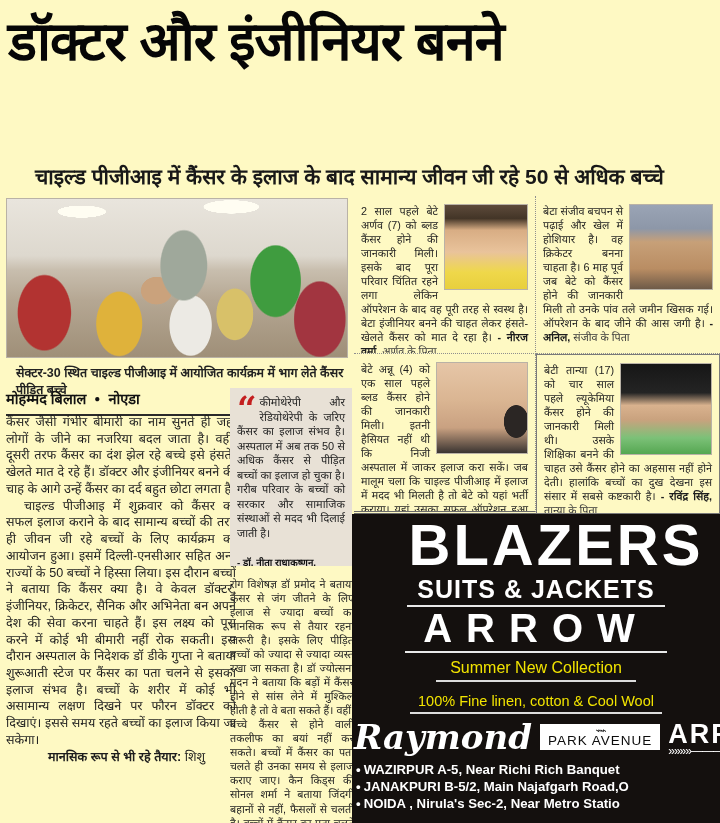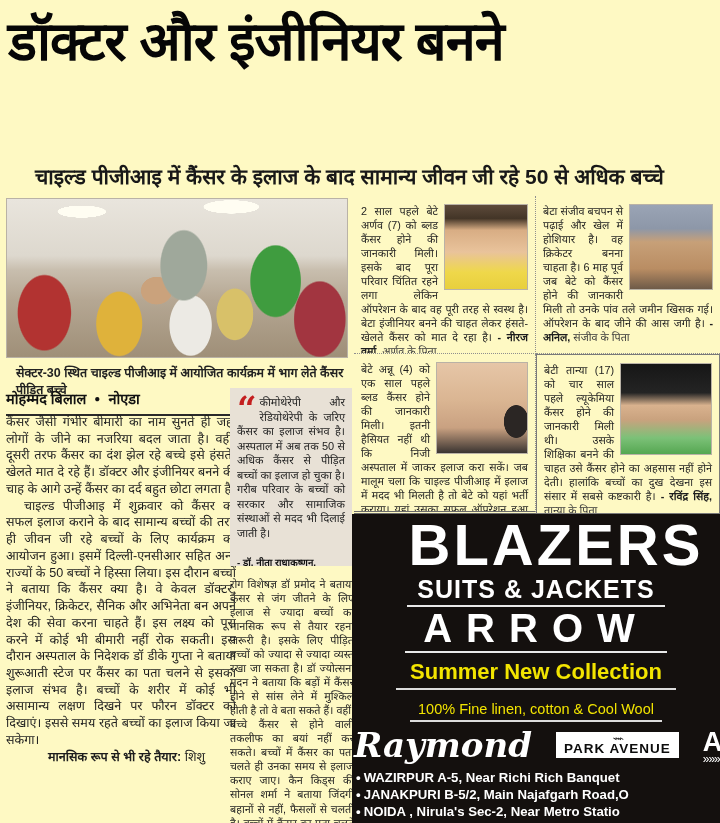--- a/index.html
+++ b/index.html
@@ -59,27 +59,27 @@
   .photo-arnav   { background:linear-gradient(180deg,#5d4a3a 0%,#433527 16%,#d8ad84 30%,#e9c39b 56%,#efd84a 80%,#e8cf3d 100%); }
   .photo-sanjiv  { background:linear-gradient(180deg,#9aa4b5 0%,#8d97a8 28%,#c7a078 44%,#b98d63 76%,#6e5a48 100%); }
   .photo-annu    { background:radial-gradient(30px 40px at 88% 65%, #2b2624 0 40%, rgba(0,0,0,0) 42%),linear-gradient(180deg,#e6c6a7 0%,#dab592 42%,#c9a181 72%,#3a3431 100%); }
   .photo-tanya   { background:linear-gradient(180deg,#161616 0%,#242424 32%,#d9b28e 46%,#c9a27e 62%,#7cc178 82%,#55a751 100%); }
 
   
   .ad { position:absolute; left:352px; top:514px; width:368px; height:309px; background:#14100e; color:#fff; overflow:hidden; text-align:center; padding-top:2px; }
   .ad-title { font-size:58px; font-weight:800; letter-spacing:3px; line-height:1.0;padding-left:40px; }
   .ad-line2 { display:inline-block; font-size:25px; font-weight:700; letter-spacing:1px; border-bottom:2px solid #e9e9e9; padding:0 10px 1px; margin-top:1px; }
   .ad-line3 { display:inline-block; font-size:40px; font-weight:700; letter-spacing:14px; line-height:1.05; border-bottom:2px solid #e9e9e9; padding:0 18px 2px; }
-  .ad-line4 { display:inline-block; font-size:22px; font-weight:700; color:#f2e400; border-bottom:2px solid #dcdcdc; padding:2px 14px 3px; margin-top:4px; }
+  .ad-line4 { display:inline-block; font-size:16px; font-weight:400; color:#f2e400; border-bottom:2px solid #dcdcdc; padding:2px 14px 3px; margin-top:4px; }
   .ad-line5 { display:inline-block; font-size:14.5px; color:#f2e400; border-bottom:2px solid #dcdcdc; padding:11px 8px 3px; }
-  .ad-brands { display:flex; align-items:center; gap:24px; margin:6px 0 0 2px; justify-content:flex-start; }
+  .ad-brands { display:flex; align-items:center; gap:8px; margin:6px 0 0 2px; justify-content:flex-start; }
   .brand-raymond { font-family:"DejaVu Serif",serif; font-style:italic; font-weight:700; font-size:34px; line-height:1; white-space:nowrap; }
   .brand-pa { background:#fff; color:#0c0c0c; padding:2px 8px 3px; display:flex; flex-direction:column; align-items:center; line-height:1; }
   .brand-pa .eagle { font-size:11px; line-height:8px; letter-spacing:-2px; }
-  .brand-pa .pa-text { font-size:13.5px; font-weight:700; letter-spacing:1px; white-space:nowrap; }
+  .brand-pa .pa-text { font-size:13.5px; font-weight:400; letter-spacing:1px; white-space:nowrap; }
   .brand-arrow { margin-right:-30px; text-align:left; }
   .brand-arrow .arrow-word { font-size:27px; font-weight:600; letter-spacing:2px; line-height:1; }
   .brand-arrow .arrow-chev { font-size:12px; letter-spacing:-1px; line-height:6px; }
   .ad-addresses { text-align:left; margin:7px 0 0 4px; }
   .ad-addr { font-size:13.2px; font-weight:700; line-height:1.3; white-space:nowrap; overflow:hidden; }
   .ad-addr .bullet { color:#fff; padding-right:3px; }
 </style>
 </head>
 <body>
 

